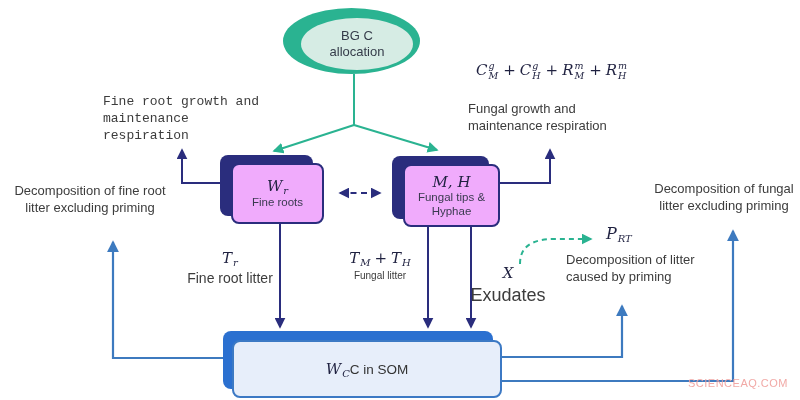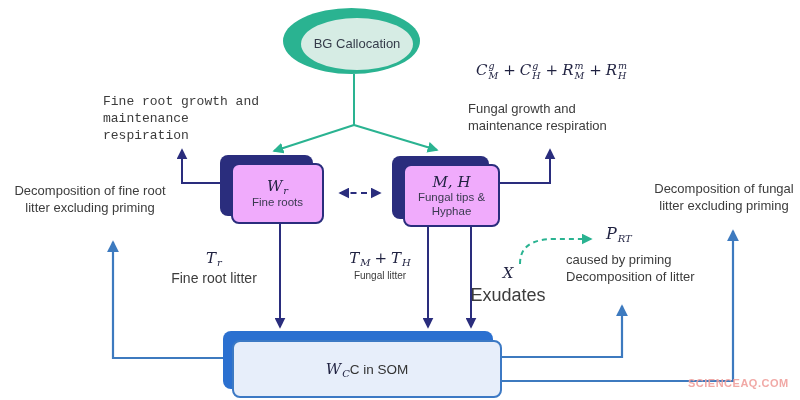--- a/index.html
+++ b/index.html
@@ -19,39 +19,39 @@
               vertical-align:-3px;margin-left:1px;color:#1f2140;}
   .formula{display:flex;align-items:center;font-size:15px;}
   .ss{display:inline-flex;flex-direction:column;font-size:9.5px;line-height:1.05;
       font-family:"DejaVu Serif",serif;font-style:italic;margin:0 1px;color:#1f2140;}
   .op{margin:0 4px;font-family:"DejaVu Serif",serif;color:#1f2140;}
 
   
   .ellipse-outer{position:absolute;left:283px;top:8px;width:137px;height:66px;
                  border-radius:50%;background:#2ab391;z-index:2;}
   .ellipse-inner{position:absolute;left:18px;top:10px;width:112px;height:52px;border-radius:50%;
-                 background:#d6ece4;display:flex;flex-direction:row;align-items:center;
+                 background:#d6ece4;display:flex;flex-direction:column;align-items:center;
                  justify-content:center;font-size:13px;color:#353c4a;line-height:1.25;}
 
   
   .pool{position:absolute;z-index:2;background:#f0abfc;border:2px solid #2a2d7d;border-radius:8px;
         box-shadow:-11px -8px 0 #2a2d7d;display:flex;flex-direction:column;align-items:center;
         justify-content:center;}
   .pool .plabel{font-size:11.5px;line-height:1.15;color:#3a3a50;margin-top:0;}
   .box-roots{left:231px;top:163px;width:89px;height:57px;}
   .box-fungal{left:403px;top:164px;width:93px;height:59px;}
 
   
   .box-som{position:absolute;left:232px;top:340px;width:266px;height:54px;z-index:2;
            background:#e7eefa;border:2px solid #3c79c4;border-radius:8px;
            box-shadow:-9px -9px 0 #2b70d0;display:flex;align-items:center;justify-content:center;}
   .box-som .plabel{font-size:13.5px;color:#333;}
 
   .watermark{position:absolute;left:688px;top:377px;width:112px;z-index:3;font-size:11px;
-             color:rgba(239,160,156,0.9);letter-spacing:0.5px;font-weight:bold;}
+             color:rgba(239,160,156,0.9);letter-spacing:0.5px;}
 </style>
 </head>
 <body>
 
 <div class="canvas">
 
   <svg class="lines" width="800" height="400" viewBox="0 0 800 400">
     <defs>
       <marker id="ah-navy" viewBox="0 0 10 10" refX="8.5" refY="5" markerWidth="5.5" markerHeight="5.5" orient="auto-start-reverse">
         <path d="M0,0 L10,5 L0,10 z" fill="#2a2d7d"></path>
@@ -137,41 +137,41 @@
     <span class="mline"><span>W</span><span class="sub-inline">r</span></span>
     <span class="plabel">Fine roots</span>
   </div>
 
   <div class="pool box-fungal">
     <span class="mline">M, H</span>
     <span class="plabel">Fungal tips &amp;</span>
     <span class="plabel" style="margin-top:0;">Hyphae</span>
   </div>
 
-  <div class="lbl center" style="left:164px;top:249px;width:100px;">
+  <div class="lbl center" style="left:180px;top:249px;width:100px;">
     <span class="mline"><span>T</span><span class="sub-inline">r</span></span>
     <span class="ln" style="font-size:14px;">Fine root litter</span>
   </div>
 
   <div class="lbl center" style="left:330px;top:249px;width:100px;">
     <span class="mline"><span>T</span><span class="sub-inline">M</span><span class="op">+</span><span>T</span><span class="sub-inline">H</span></span>
     <span class="ln" style="font-size:10px;">Fungal litter</span>
   </div>
 
   <div class="lbl center" style="left:468px;top:264px;width:80px;">
     <span class="mline">X</span>
     <span class="ln" style="font-size:18px;">Exudates</span>
   </div>
 
   <div class="lbl" style="left:606px;top:224px;width:60px;">
     <span class="mline" style="font-size:16px;"><span>P</span><span class="sub-inline">RT</span></span>
   </div>
   <div class="lbl" style="left:566px;top:252px;width:160px;">
+    <span class="ln">Decomposition of litter</span>
     <span class="ln">caused by priming</span>
-    <span class="ln">Decomposition of litter</span>
   </div>
 
   <div class="box-som">
     <span class="mline"><span>W</span><span class="sub-inline">C</span></span>
     <span class="plabel">C in SOM</span>
   </div>
 
   <div class="watermark">SCIENCEAQ.COM</div>
 
 </div>

